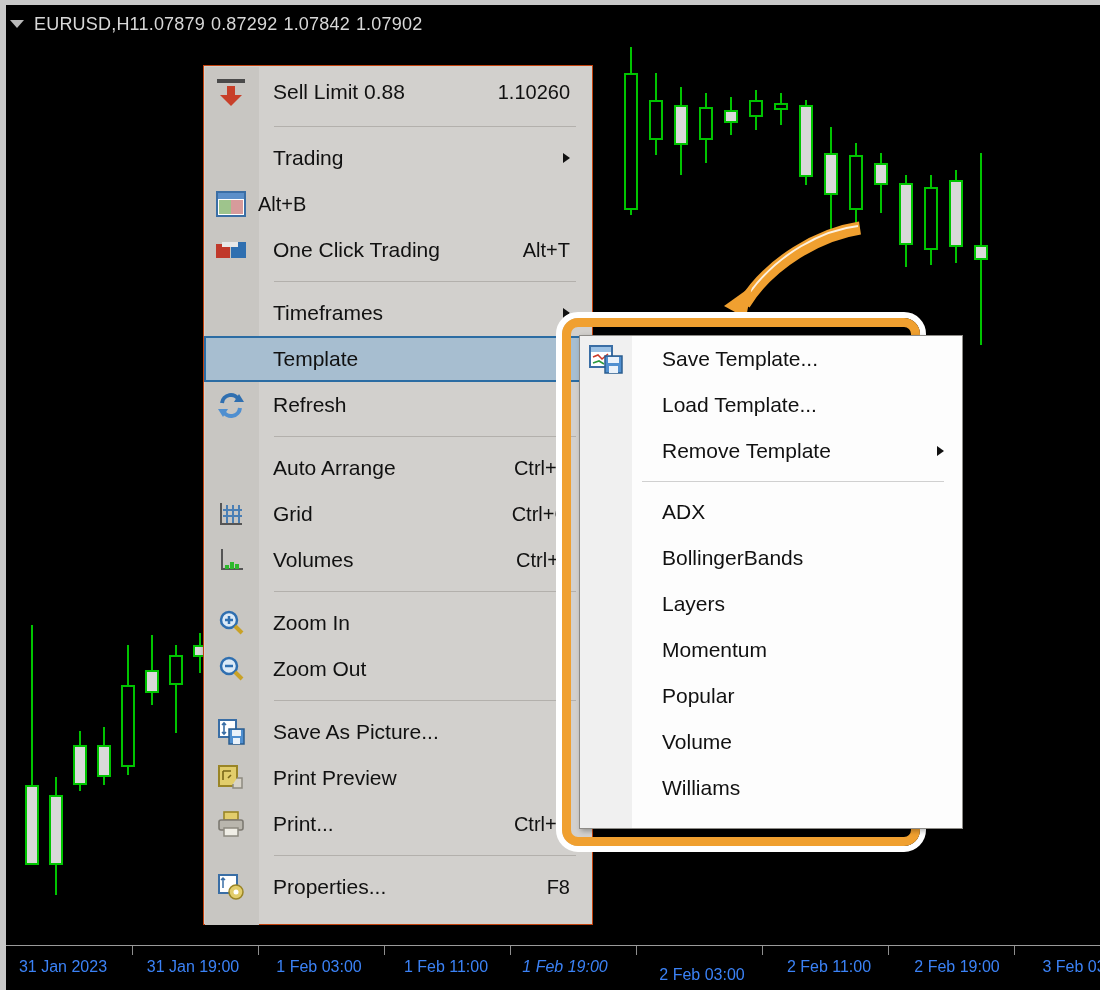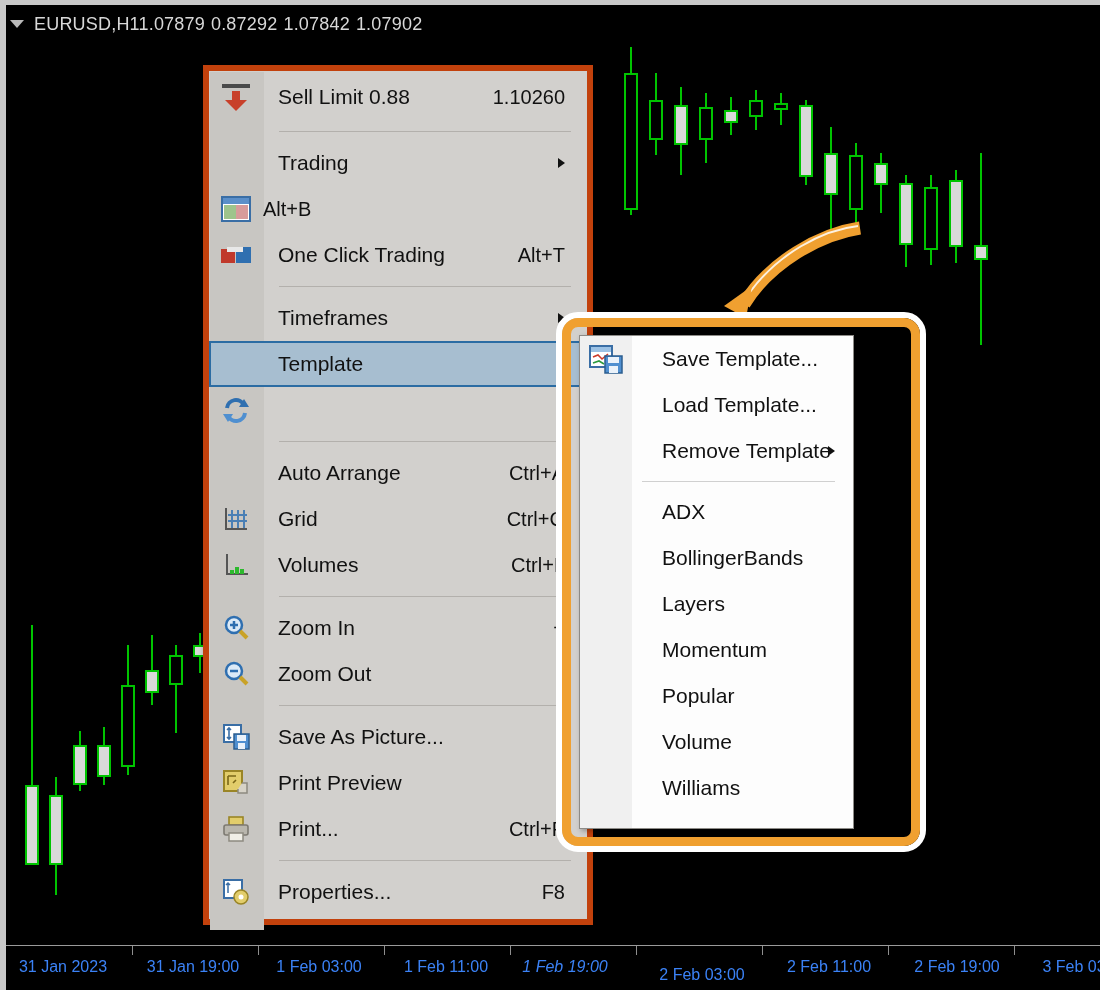--- a/index.html
+++ b/index.html
@@ -31,41 +31,41 @@
 
   
   .time-axis { position:absolute; left:6px; top:945px; width:1094px; height:45px; background:#000; border-top:1px solid #9a9a9a;}
   .tick { position:absolute; top:0; width:1px; height:9px; background:#8e8e8e; }
   .tlabel { position:absolute; top:12px; color:#3b82f6; font-size:16px; white-space:nowrap; transform:translateX(-50%); }
 
   
   .menu {
     position:absolute; left:203px; top:65px; width:390px; height:860px;
     background:#d4d0c8; background:#d2d0cd;
-    border:6px solid #c2410c;
+    border:1px solid #c2410c;
     box-shadow: 2px 2px 6px rgba(0,0,0,.45);
     z-index:20;
   }
   .gutter { position:absolute; left:1px; top:1px; width:54px; height:858px; background:#c8c6c2; }
   .mi { position:relative; height:46px; display:flex; align-items:center; cursor:default; }
   .mi .ico { width:54px; height:46px; display:flex; align-items:center; justify-content:center; flex:0 0 54px; }
   .mi .lbl { font-size:21px; color:#111; flex:1; padding-left:15px; white-space:nowrap; }
   .mi .acc { font-size:20px; color:#111; padding-right:22px; white-space:nowrap; }
   .mi .arrow { position:absolute; right:22px; width:0;height:0;
      border-top:5px solid transparent;border-bottom:5px solid transparent;border-left:7px solid #111;}
   .mi.tall { height:52px; }
   .sep { height:1px; margin:8px 16px 8px 70px; background:#b3b0ac; }
   .mi.sel { background:#a7bed0; outline:2px solid #2b6ca3; outline-offset:-2px; }
 
   
   .hl-wrap { position:absolute; left:556px; top:312px; width:370px; height:540px; z-index:30; }
   .hl-outer { position:absolute; inset:0; border:6px solid #ffffff; border-radius:22px; }
   .hl-orange { position:absolute; left:6px; top:6px; right:6px; bottom:6px; border:9px solid #f0a030; border-radius:16px; }
   .submenu {
-    position:absolute; left:23px; top:23px; width:275px; height:494px;
+    position:absolute; left:23px; top:23px; width:384px; height:494px;
     background:#fdfdfd; border:1px solid #8d8b87;
     box-shadow: 2px 2px 5px rgba(0,0,0,.3);
   }
   .sub-gutter { position:absolute; left:0; top:0; width:52px; height:492px; background:#f0f0f0; }
   .si { position:relative; height:46px; display:flex; align-items:center; }
   .si .ico { width:52px; height:46px; display:flex; align-items:center; justify-content:center; flex:0 0 52px; }
   .si .lbl { font-size:21px; color:#111; padding-left:30px; white-space:nowrap; }
   .si .arrow { position:absolute; right:18px; width:0;height:0;
      border-top:5px solid transparent;border-bottom:5px solid transparent;border-left:7px solid #111;}
   .ssep { height:1px; margin:7px 18px 7px 62px; background:#d0d0d0; }
@@ -275,20 +275,21 @@
       </div>
       <div class="mi">
         <div class="ico">
           <svg width="28" height="28" viewBox="0 0 28 28">
             <path d="M5 12 A9 9 0 0 1 22 9" stroke="#2f6fb0" stroke-width="4" fill="none"></path>
             <polygon points="22,3 27,11 17,11" fill="#2f6fb0"></polygon>
             <path d="M23 17 A9 9 0 0 1 6 20" stroke="#4f8fd0" stroke-width="4" fill="none"></path>
             <polygon points="6,26 1,18 11,18" fill="#4f8fd0"></polygon>
           </svg>
         </div>
+        <div class="lbl">Refresh</div>
       </div>
       <div class="sep"></div>
       <div class="mi">
         <div class="ico"></div>
         <div class="lbl">Auto Arrange</div>
         <div class="acc">Ctrl+A</div>
       </div>
       <div class="mi">
         <div class="ico">
           <svg width="26" height="26" viewBox="0 0 26 26">

